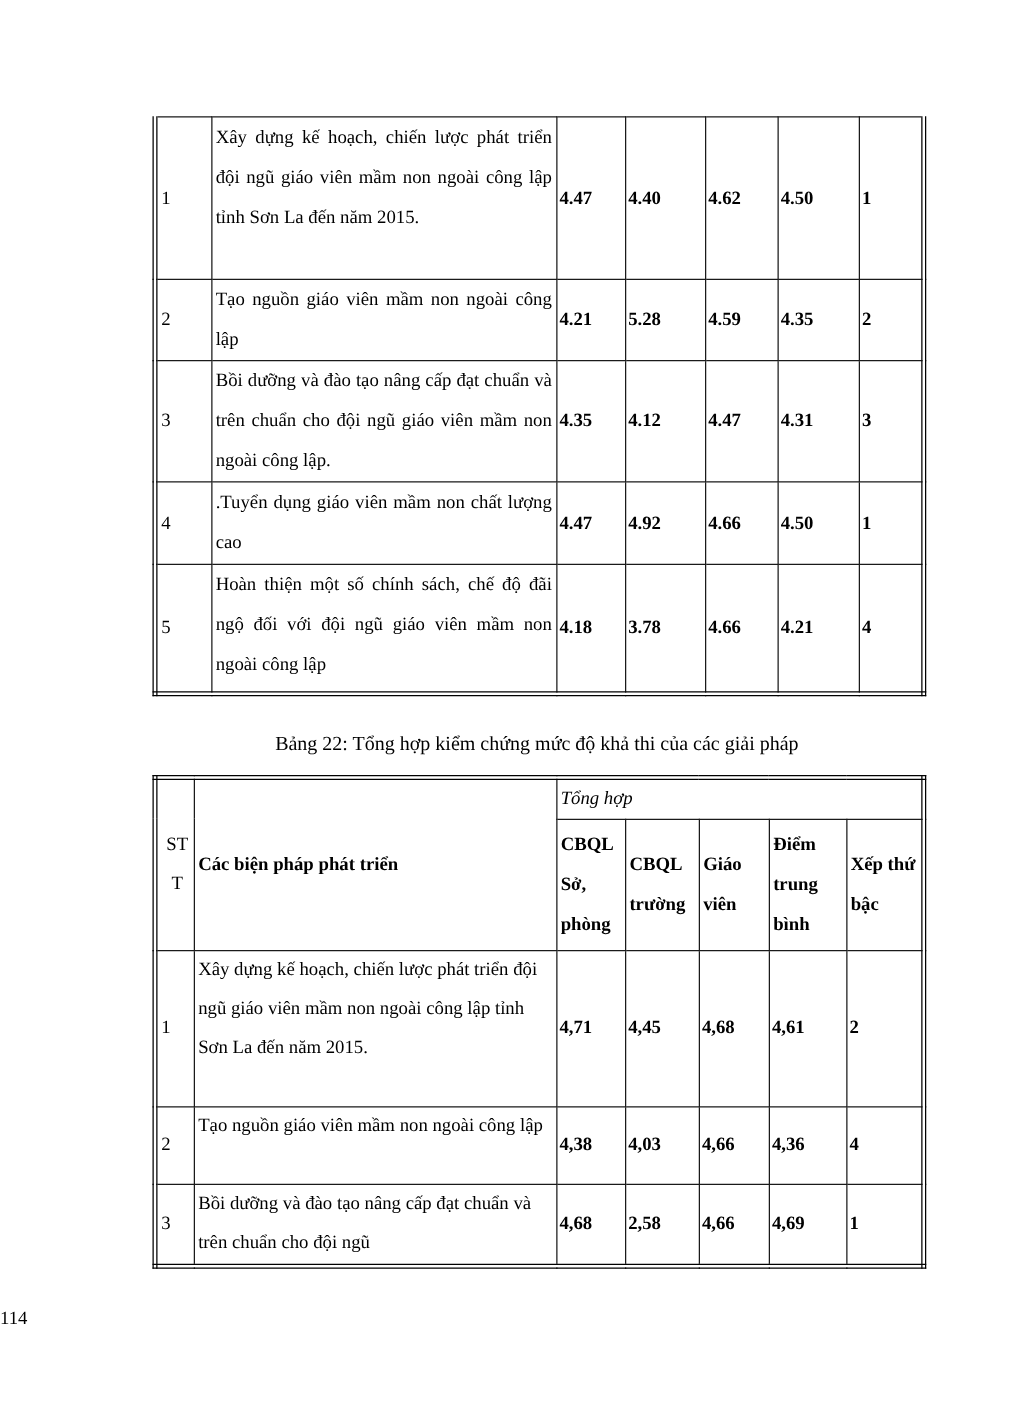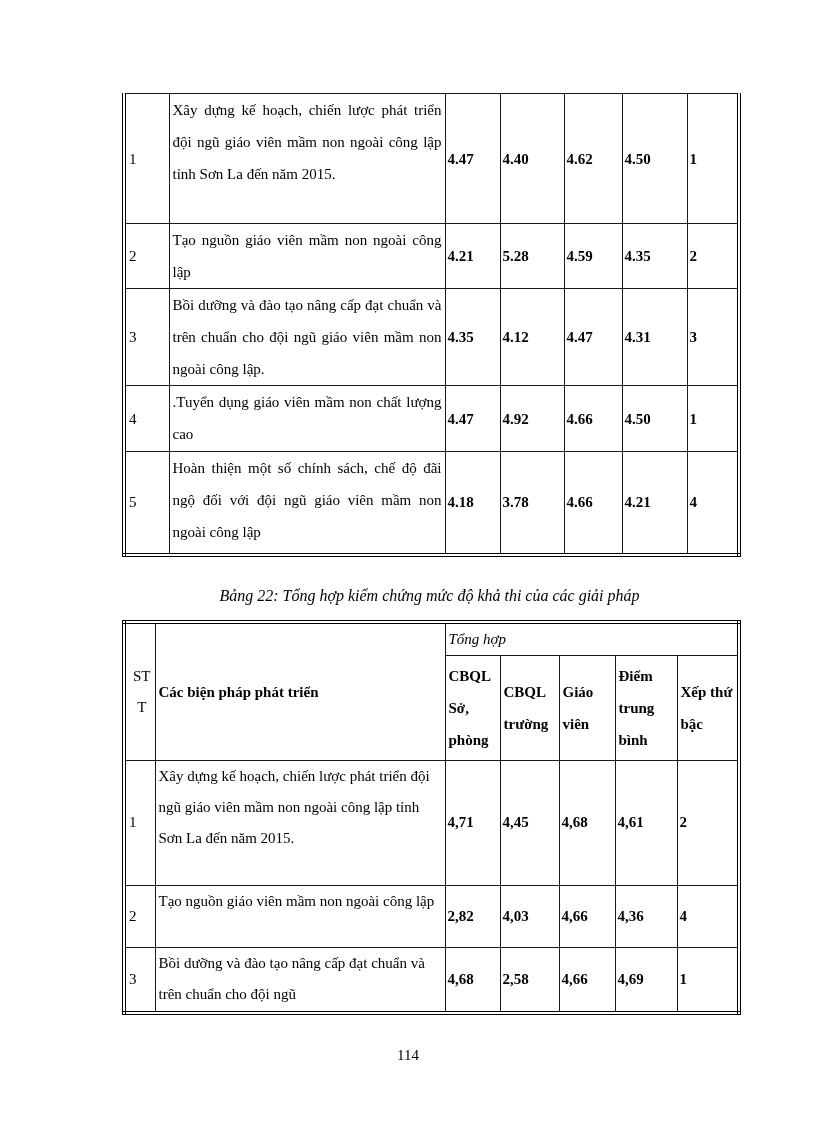--- a/index.html
+++ b/index.html
@@ -43,30 +43,28 @@
   }
   td.cell-group { padding-left: 3px; line-height: 26px; font-style: italic; }
   td.cell-colhead { padding-left: 3px; vertical-align: middle; }
   .t2 td { line-height: 31px; }
   .t2 td.cell-colhead { line-height: 32px; font-weight: bold; }
 
   .caption {
     margin-top: 29px;
     width: 615px;
     text-align: center;
-    font-style: italic;
     font-size: 16px;
     line-height: 20px;
   }
 
   .page-number {
     position: absolute;
     left: 0; top: 1047px;
     width: 816px;
-    text-align: center;
     font-size: 15px;
   }
 </style>
 </head>
 <body>
 
 <div class="page">
   <div class="content">
 
     <table class="doc-table t1">
@@ -158,21 +156,21 @@
           <td class="cell-text">Xây dựng kế hoạch, chiến lược phát triển đội ngũ giáo viên mầm non ngoài công lập tỉnh Sơn La đến năm 2015.</td>
           <td class="cell-val">4,71</td>
           <td class="cell-val">4,45</td>
           <td class="cell-val">4,68</td>
           <td class="cell-val">4,61</td>
           <td class="cell-val">2</td>
         </tr>
         <tr style="height:62px">
           <td class="cell-no">2</td>
           <td class="cell-text">Tạo nguồn giáo viên mầm non ngoài công lập</td>
-          <td class="cell-val">2,82</td>
+          <td class="cell-val">4,38</td>
           <td class="cell-val">4,03</td>
           <td class="cell-val">4,66</td>
           <td class="cell-val">4,36</td>
           <td class="cell-val">4</td>
         </tr>
         <tr style="height:66px">
           <td class="cell-no">3</td>
           <td class="cell-text">Bồi dưỡng và đào tạo nâng cấp đạt chuẩn và trên chuẩn cho đội ngũ</td>
           <td class="cell-val">4,68</td>
           <td class="cell-val">2,58</td>

